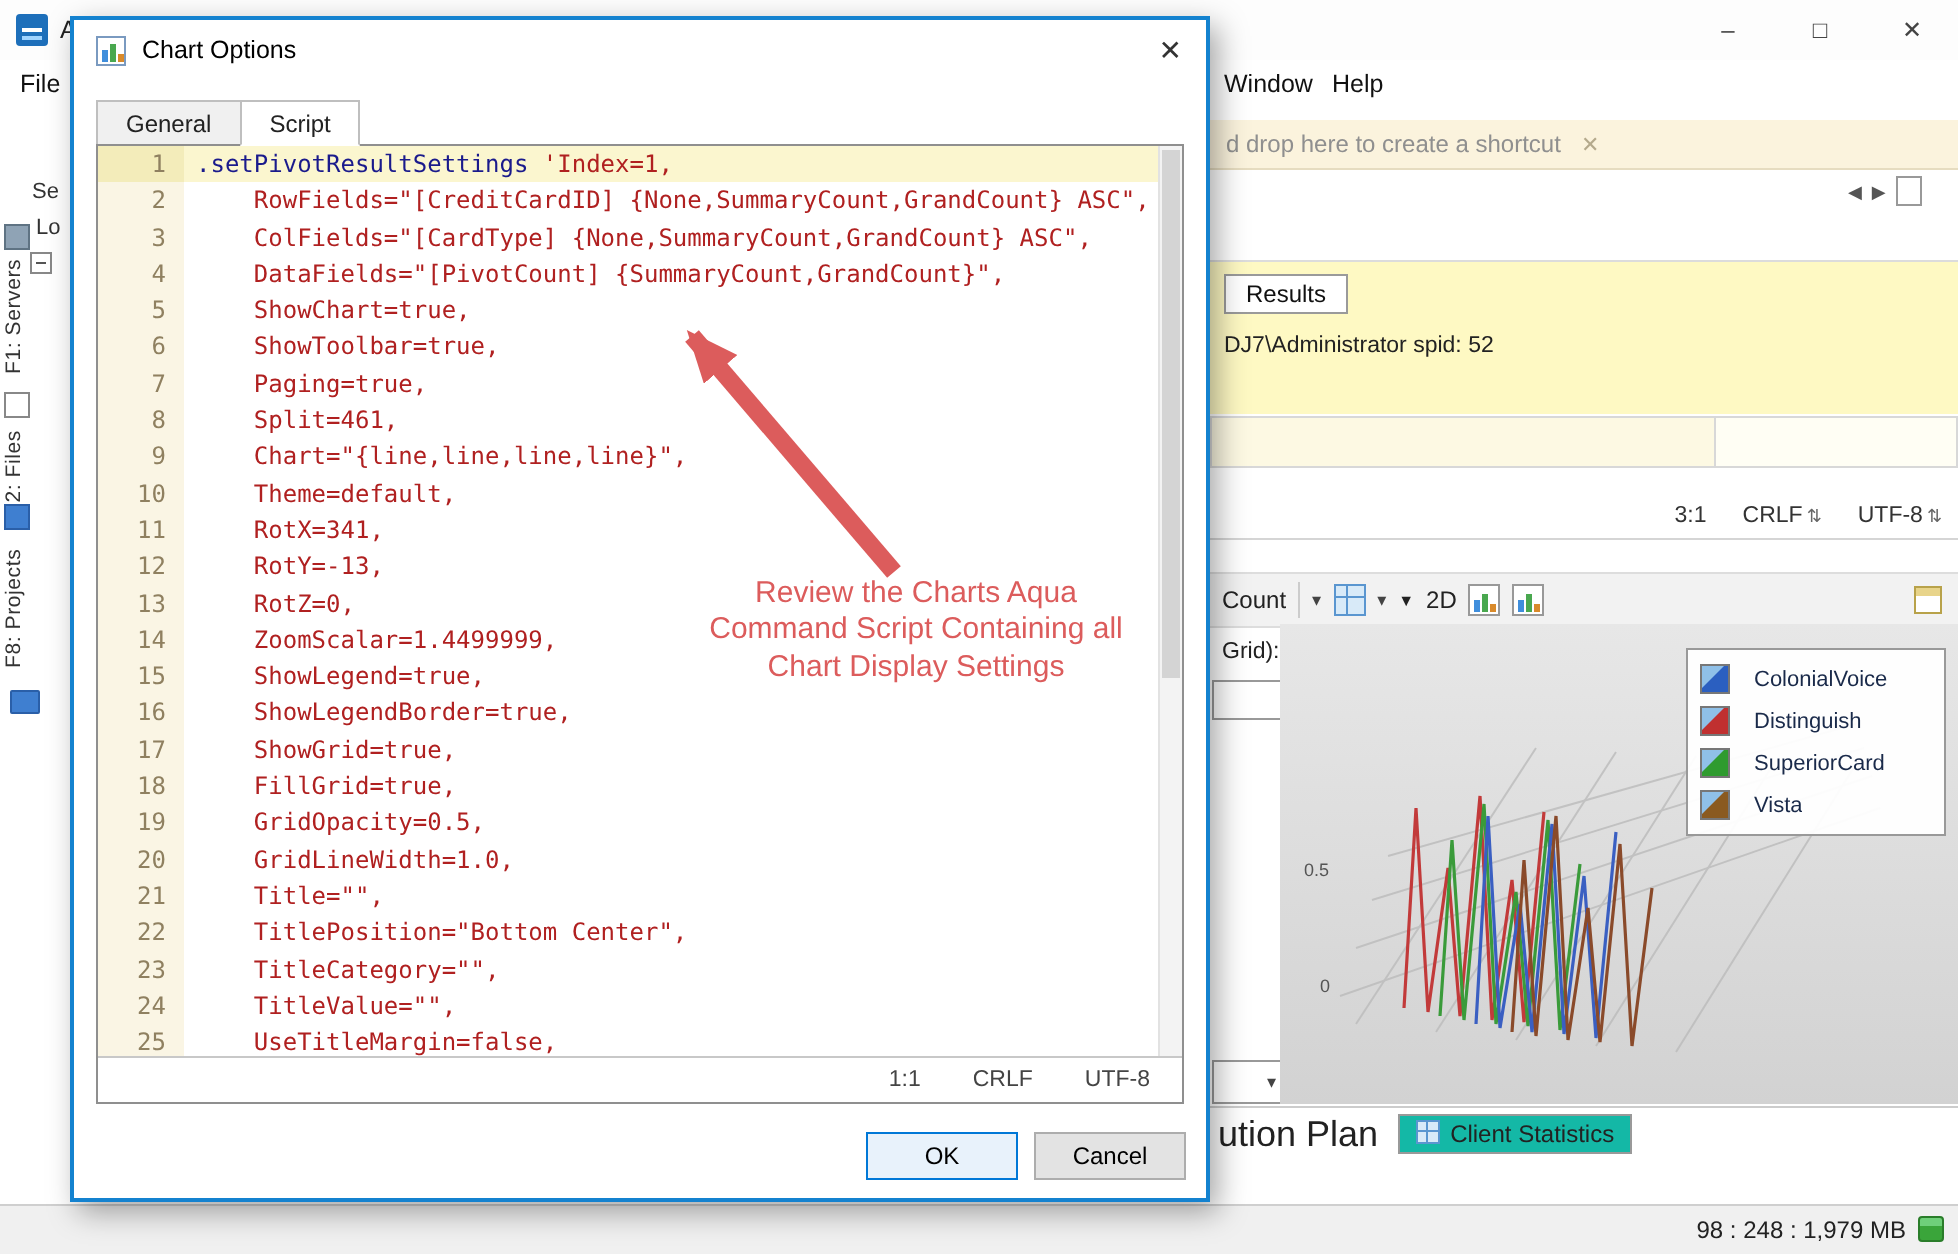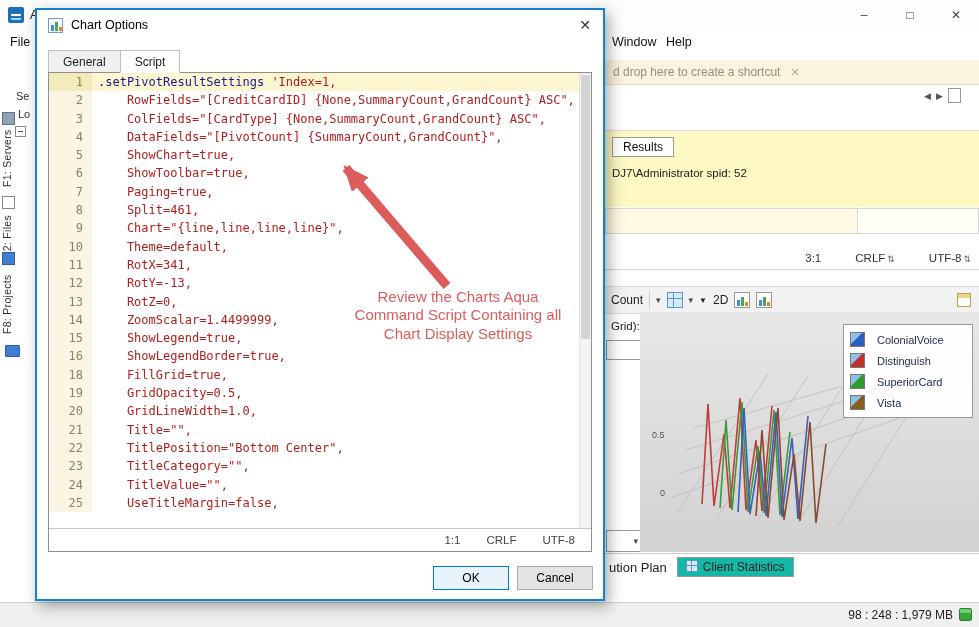--- a/index.html
+++ b/index.html
@@ -36,21 +36,21 @@
   .vtab{position:absolute;left:1px;width:14px;writing-mode:vertical-rl;transform:rotate(180deg);font-size:10.5px;color:#333;letter-spacing:.3px;}
   .folder-icon{position:absolute;left:5px;top:345px;width:13px;height:10px;background:#3f7fd0;border:1px solid #2a5fa8;border-radius:1px;}
 
   
   .results-band{position:absolute;left:605px;top:130px;width:374px;height:76px;background:#fef9c3;border-top:1px solid #dcdcdc;}
   .results-tab{position:absolute;left:7px;top:6px;padding:2px 10px;background:#fff;border:1px solid #9a9a9a;font-size:12px;color:#111;}
   .session-line{position:absolute;left:7px;top:36px;font-size:11.5px;color:#222;}
   .grid-row{position:absolute;left:605px;top:208px;width:374px;height:26px;border:1px solid #d8d8d8;box-sizing:border-box;display:flex;}
   .grid-cell-a{width:251px;background:#fdf9e3;border-right:1px solid #d8d8d8;}
   .grid-cell-b{flex:1;background:#fffef4;}
-  .editor-status{position:absolute;left:605px;top:246px;width:374px;height:24px;background:#fff;border-bottom:1px solid #d5d5d5;display:flex;align-items:center;justify-content:flex-end;gap:34px;padding-right:8px;box-sizing:border-box;font-size:11.5px;color:#333;}
+  .editor-status{position:absolute;left:605px;top:246px;width:374px;height:24px;background:#fff;border-bottom:1px solid #d5d5d5;display:flex;align-items:center;justify-content:flex-end;gap:18px;padding-right:8px;box-sizing:border-box;font-size:11.5px;color:#333;}
   .ud{font-size:9px;color:#666;margin-left:2px;}
 
   
   .chart-toolbar{position:absolute;left:605px;top:286px;width:374px;height:28px;background:#f2f2f2;border-top:1px solid #ddd;border-bottom:1px solid #ddd;box-sizing:border-box;display:flex;align-items:center;gap:6px;padding-left:6px;}
   .tb-label{font-size:12px;color:#222;}
   .tb-sep{width:1px;height:18px;background:#ccc;}
   .tb-dd{font-size:9px;color:#444;}
   .tb-dd2{font-size:8px;color:#222;}
   .pivot-icon{width:16px;height:16px;border:1px solid #5a96d0;box-sizing:border-box;background:
     linear-gradient(#5a96d0,#5a96d0) 0 5px/100% 1px no-repeat,
@@ -71,21 +71,21 @@
   .legend-row{display:flex;align-items:center;gap:12px;height:21px;}
   .legend-icon{width:13px;height:13px;border:1px solid #777;position:relative;flex-shrink:0;}
   .legend-icon::after{content:"";position:absolute;left:0;top:0;border-style:solid;border-width:11px 11px 0 0;border-color:#8fc0e8 transparent transparent transparent;}
   .legend-label{font-size:11px;color:#1a2a4a;white-space:nowrap;overflow:hidden;}
   .axis-labels{position:absolute;right:2px;bottom:18px;transform:rotate(-13deg);font-size:11.5px;line-height:1.05;}
   .tick{position:absolute;font-size:9px;color:#555;}
   .tick-05{left:12px;top:118px;} .tick-0{left:20px;top:176px;}
 
   
   .bottom-tabs{position:absolute;left:605px;top:553px;width:374px;height:26px;background:#fff;border-top:1px solid #ccc;display:flex;align-items:center;gap:10px;}
-  .btab1{font-size:13px;color:#222;margin-left:4px;}
+  .btab1{font-size:18px;color:#222;margin-left:4px;}
   .btab2{display:flex;gap:5px;border:1px solid #999;background:#14b8a6;padding:2px 8px;font-size:12px;color:#222;}
   .btab2-icon{width:12px;height:12px;border:1px solid #5a96d0;box-sizing:border-box;background:
     linear-gradient(#5a96d0,#5a96d0) 0 4px/100% 1px no-repeat,
     linear-gradient(#5a96d0,#5a96d0) 4px 0/1px 100% no-repeat,#d8eaf8;}
   .statusbar{position:absolute;left:0;top:602px;width:979px;height:25px;background:#f0f0f0;border-top:1px solid #cfcfcf;box-sizing:border-box;}
   .status-left{position:absolute;left:8px;top:5px;font-size:12px;color:#222;}
   .status-right{position:absolute;right:26px;top:5px;font-size:12px;color:#222;}
   .status-icon{position:absolute;right:7px;top:5px;width:13px;height:13px;border-radius:2px;background:linear-gradient(#6fd07a 0 4px,#3aa53a 4px);border:1px solid #2a7d2a;box-sizing:border-box;}
 
   
@@ -282,20 +282,21 @@
           <div class="code-line"><span class="ln">7</span><span class="k"></span><span class="t">    Paging=true,</span></div>
           <div class="code-line"><span class="ln">8</span><span class="k"></span><span class="t">    Split=461,</span></div>
           <div class="code-line"><span class="ln">9</span><span class="k"></span><span class="t">    Chart="{line,line,line,line}",</span></div>
           <div class="code-line"><span class="ln">10</span><span class="k"></span><span class="t">    Theme=default,</span></div>
           <div class="code-line"><span class="ln">11</span><span class="k"></span><span class="t">    RotX=341,</span></div>
           <div class="code-line"><span class="ln">12</span><span class="k"></span><span class="t">    RotY=-13,</span></div>
           <div class="code-line"><span class="ln">13</span><span class="k"></span><span class="t">    RotZ=0,</span></div>
           <div class="code-line"><span class="ln">14</span><span class="k"></span><span class="t">    ZoomScalar=1.4499999,</span></div>
           <div class="code-line"><span class="ln">15</span><span class="k"></span><span class="t">    ShowLegend=true,</span></div>
           <div class="code-line"><span class="ln">16</span><span class="k"></span><span class="t">    ShowLegendBorder=true,</span></div>
+          <div class="code-line"><span class="ln">17</span><span class="k"></span><span class="t">    ShowGrid=true,</span></div>
           <div class="code-line"><span class="ln">18</span><span class="k"></span><span class="t">    FillGrid=true,</span></div>
           <div class="code-line"><span class="ln">19</span><span class="k"></span><span class="t">    GridOpacity=0.5,</span></div>
           <div class="code-line"><span class="ln">20</span><span class="k"></span><span class="t">    GridLineWidth=1.0,</span></div>
           <div class="code-line"><span class="ln">21</span><span class="k"></span><span class="t">    Title="",</span></div>
           <div class="code-line"><span class="ln">22</span><span class="k"></span><span class="t">    TitlePosition="Bottom Center",</span></div>
           <div class="code-line"><span class="ln">23</span><span class="k"></span><span class="t">    TitleCategory="",</span></div>
           <div class="code-line"><span class="ln">24</span><span class="k"></span><span class="t">    TitleValue="",</span></div>
           <div class="code-line"><span class="ln">25</span><span class="k"></span><span class="t">    UseTitleMargin=false,</span></div>
         </div>
       <div class="dlg-panel-status">

